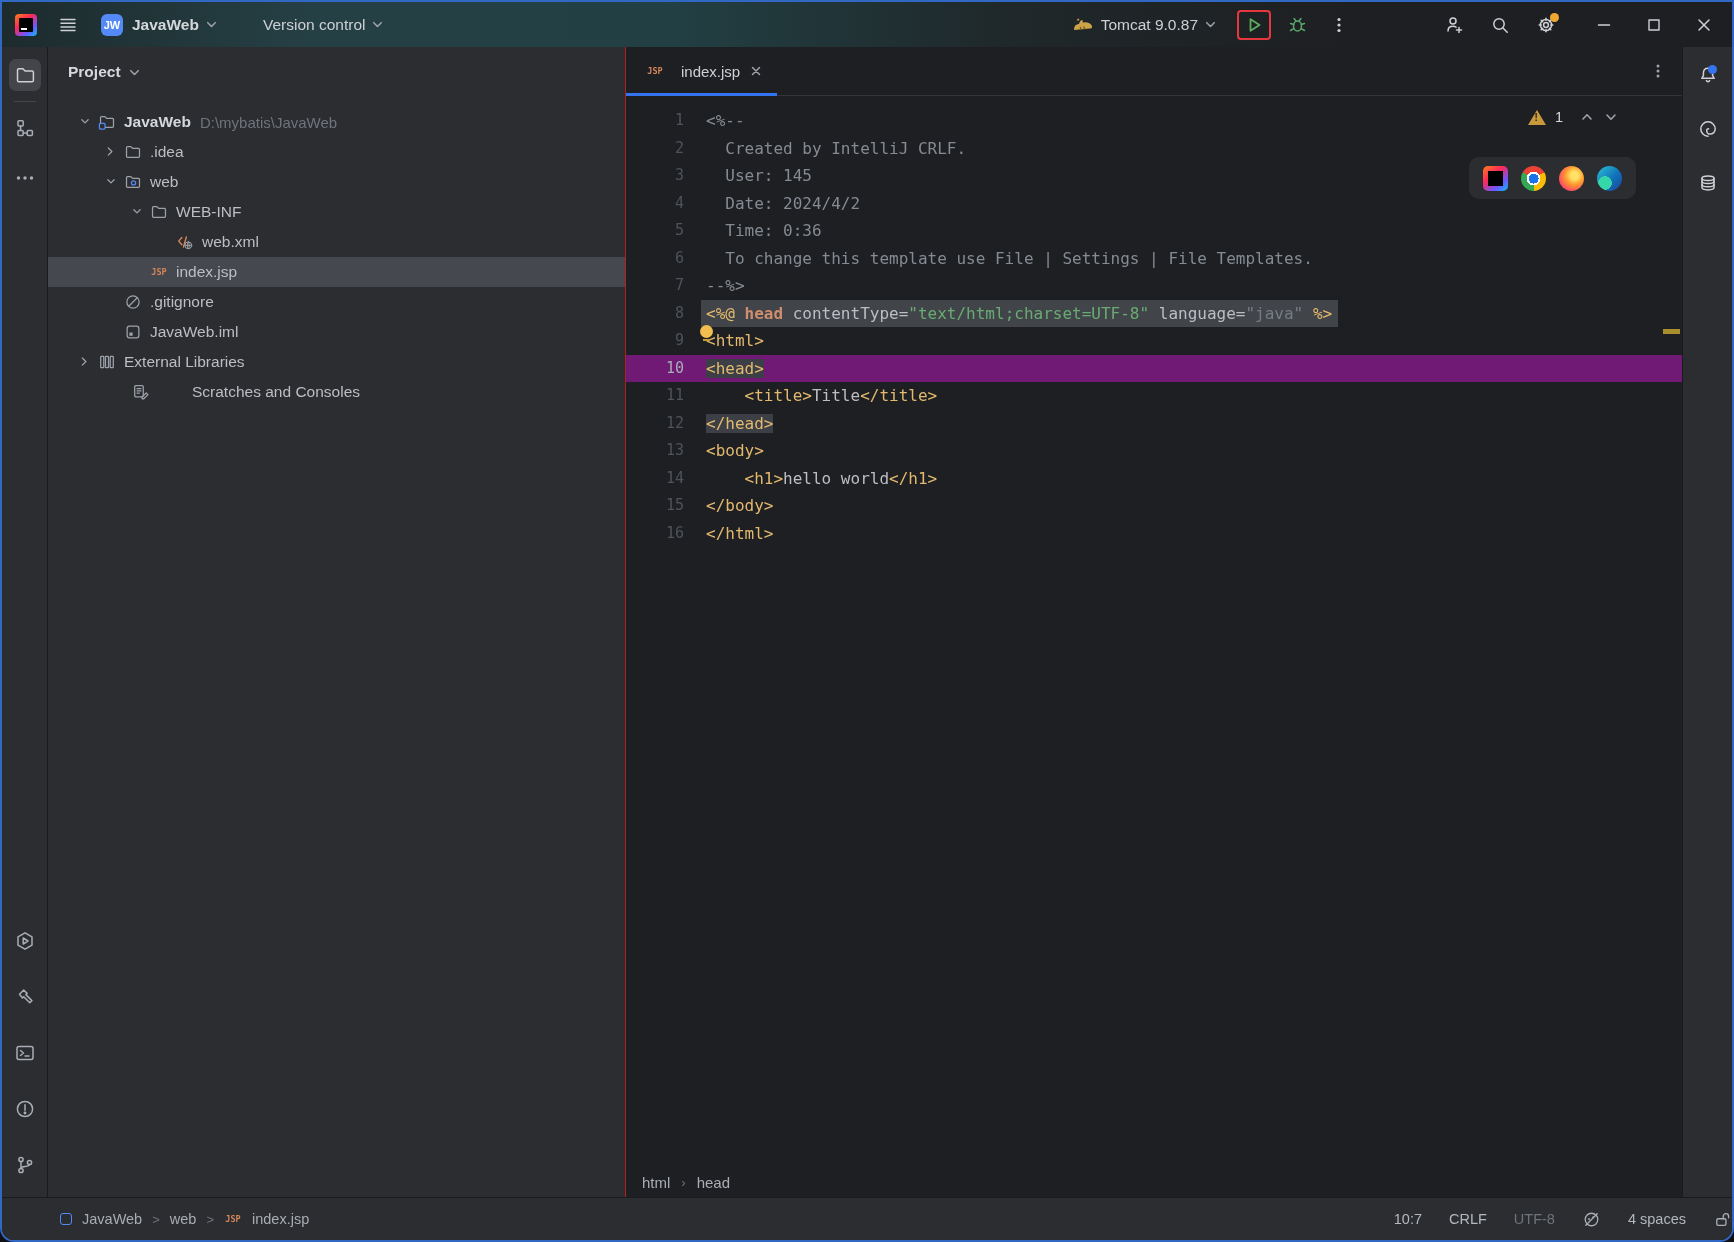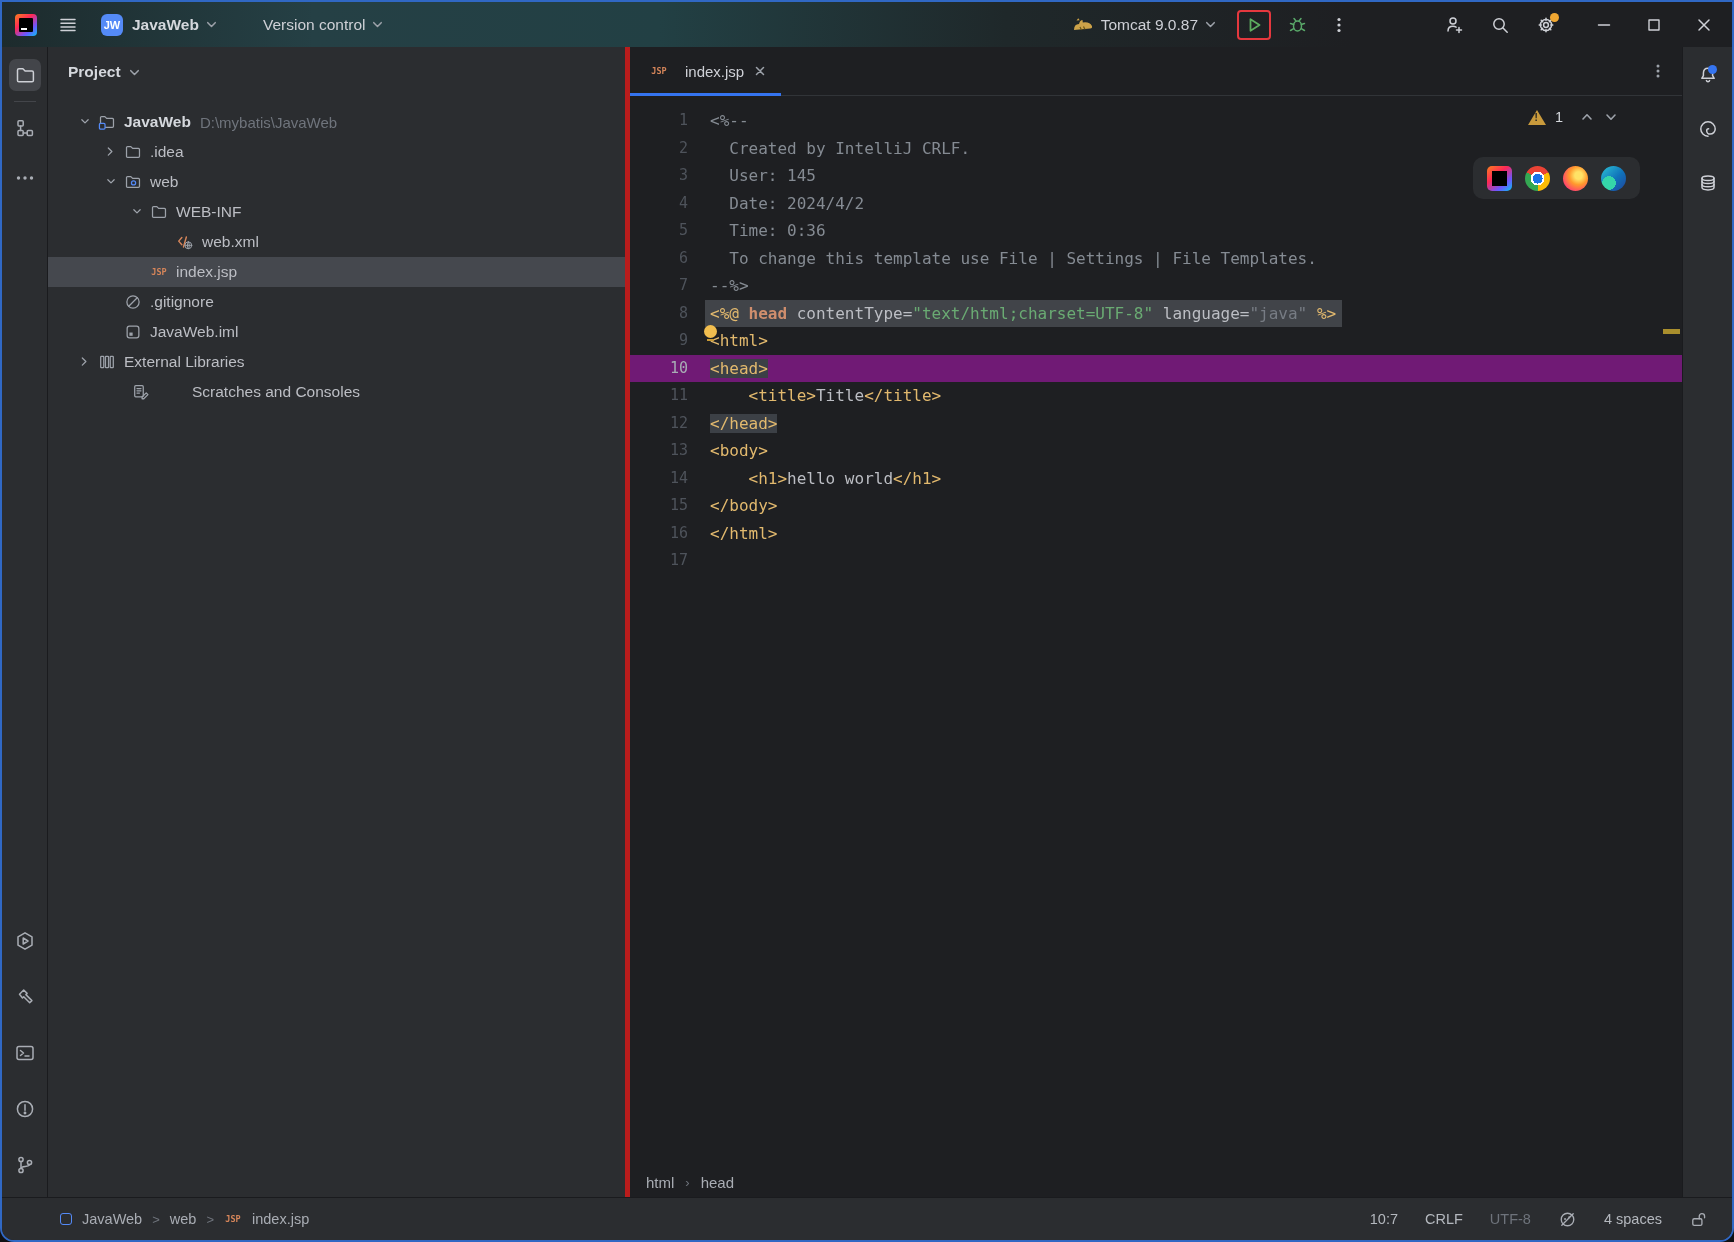--- a/index.html
+++ b/index.html
@@ -29,21 +29,21 @@
 
   
   .main{flex:1;display:flex;min-height:0;}
   .left-strip{width:46px;flex:none;background:#2B2D30;border-right:1px solid #1A1B1E;display:flex;flex-direction:column;align-items:center;padding:12px 0;box-sizing:border-box;}
   .strip-btn{width:32px;height:32px;border-radius:7px;display:flex;align-items:center;justify-content:center;flex:none;}
   .strip-btn.active{background:#43454A;}
   .strip-div{width:22px;height:1px;background:#43454A;margin:10px 0;}
   .strip-gap{height:18px;flex:none;}
   .strip-bottom{margin-top:auto;display:flex;flex-direction:column;align-items:center;gap:24px;padding-bottom:4px;}
 
-  .project-panel{width:577px;flex:none;background:#2B2D30;border-right:5px solid #b91c1c;overflow:hidden;}
+  .project-panel{width:577px;flex:none;background:#2B2D30;border-right:1px solid #b91c1c;overflow:hidden;}
   .panel-header{display:flex;align-items:center;height:50px;padding-left:20px;gap:7px;font-size:15.5px;font-weight:600;color:#D5D8DD;}
   .tree{margin-top:10px;}
   .tree-row{height:30px;display:flex;align-items:center;font-size:15.5px;white-space:nowrap;}
   .tree-row.selected{background:#45484E;}
   .chev{width:26px;flex:none;display:flex;justify-content:center;align-items:center;}
   .ticon{width:18px;height:18px;flex:none;margin-right:8px;display:flex;align-items:center;justify-content:center;}
   .tlabel{color:#BCBEC4;}
   .tlabel.bold{font-weight:bold;color:#D5D8DD;}
   .tpath{color:#6F747C;margin-left:9px;font-size:15px;}
   .jsp-badge{color:#D5855A;font-family:"DejaVu Sans Mono",monospace;font-size:8.5px;font-weight:bold;letter-spacing:0;}
@@ -83,21 +83,21 @@
 
   .crumbs{height:30px;flex:none;display:flex;align-items:center;gap:11px;padding-left:16px;font-size:15px;color:#A9ADB4;}
   .crumb-sep{color:#6F747C;font-size:13px;}
 
   .right-strip{width:50px;flex:none;background:#2B2D30;border-left:1px solid #1A1B1E;display:flex;flex-direction:column;align-items:center;padding-top:12px;gap:22px;box-sizing:border-box;}
 
   
   .statusbar{height:42px;flex:none;background:#2B2D30;border-top:1px solid #1A1B1E;display:flex;align-items:center;font-size:14.5px;}
   .sb-left{display:flex;align-items:center;gap:10px;padding-left:58px;color:#A9ADB4;}
   .sb-sep{color:#6F747C;font-size:13px;}
-  .sb-right{margin-left:auto;display:flex;align-items:center;gap:27px;padding-right:24px;color:#B4B8BE;}
+  .sb-right{margin-left:auto;display:flex;align-items:center;gap:27px;color:#B4B8BE;}
   .sb-dim{color:#6E737B;}
   .module-sq{width:12px;height:12px;border:1.6px solid #548AF7;border-radius:3px;box-sizing:border-box;}
 </style>
 </head>
 <body>
 
 <div class="window">
 
   <header class="titlebar">
     <span class="idea-logo"></span>
@@ -484,24 +484,20 @@
               <span class="lc"><span class="seg-txt">    </span><span class="seg-tag">&lt;h1&gt;</span><span class="seg-txt">hello world</span><span class="seg-tag">&lt;/h1&gt;</span></span>
             </div>
             <div class="code-line">
               <span class="ln">15</span>
               <span class="lc"><span class="seg-tag">&lt;/body&gt;</span></span>
             </div>
             <div class="code-line">
               <span class="ln">16</span>
               <span class="lc"><span class="seg-tag">&lt;/html&gt;</span></span>
             </div>
-            <div class="code-line">
-              <span class="ln">17</span>
-              <span class="lc"></span>
-            </div>
           </div>
         <span class="bulb"></span>
         <div class="warn-widget">
           <span class="warn-tri"></span>
           <span>1</span>
           <span class="warn-chevs">
             <span class="tb-icon">
                 <svg width="14" height="14" viewBox="0 0 14 14" fill="none" stroke="#9DA2AA" stroke-width="1.6" stroke-linecap="round" stroke-linejoin="round">
                   <polyline points="3,9 7,4.8 11,9"></polyline>
                 </svg>

